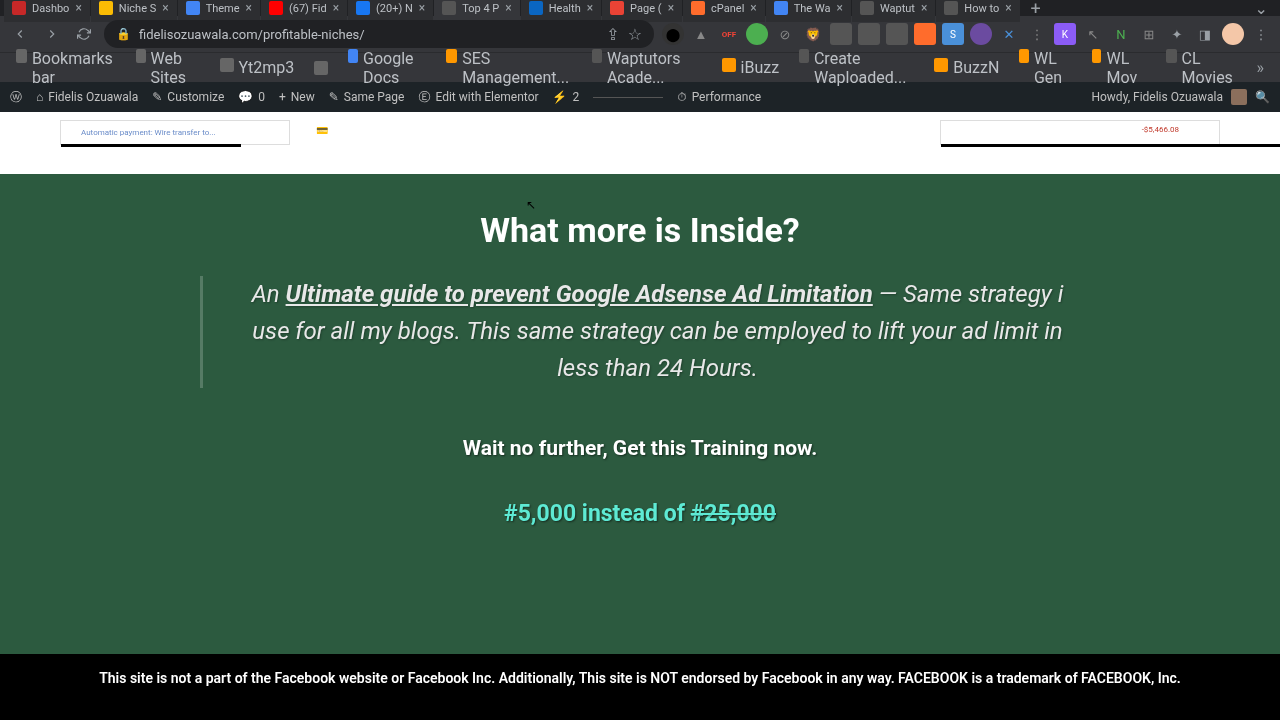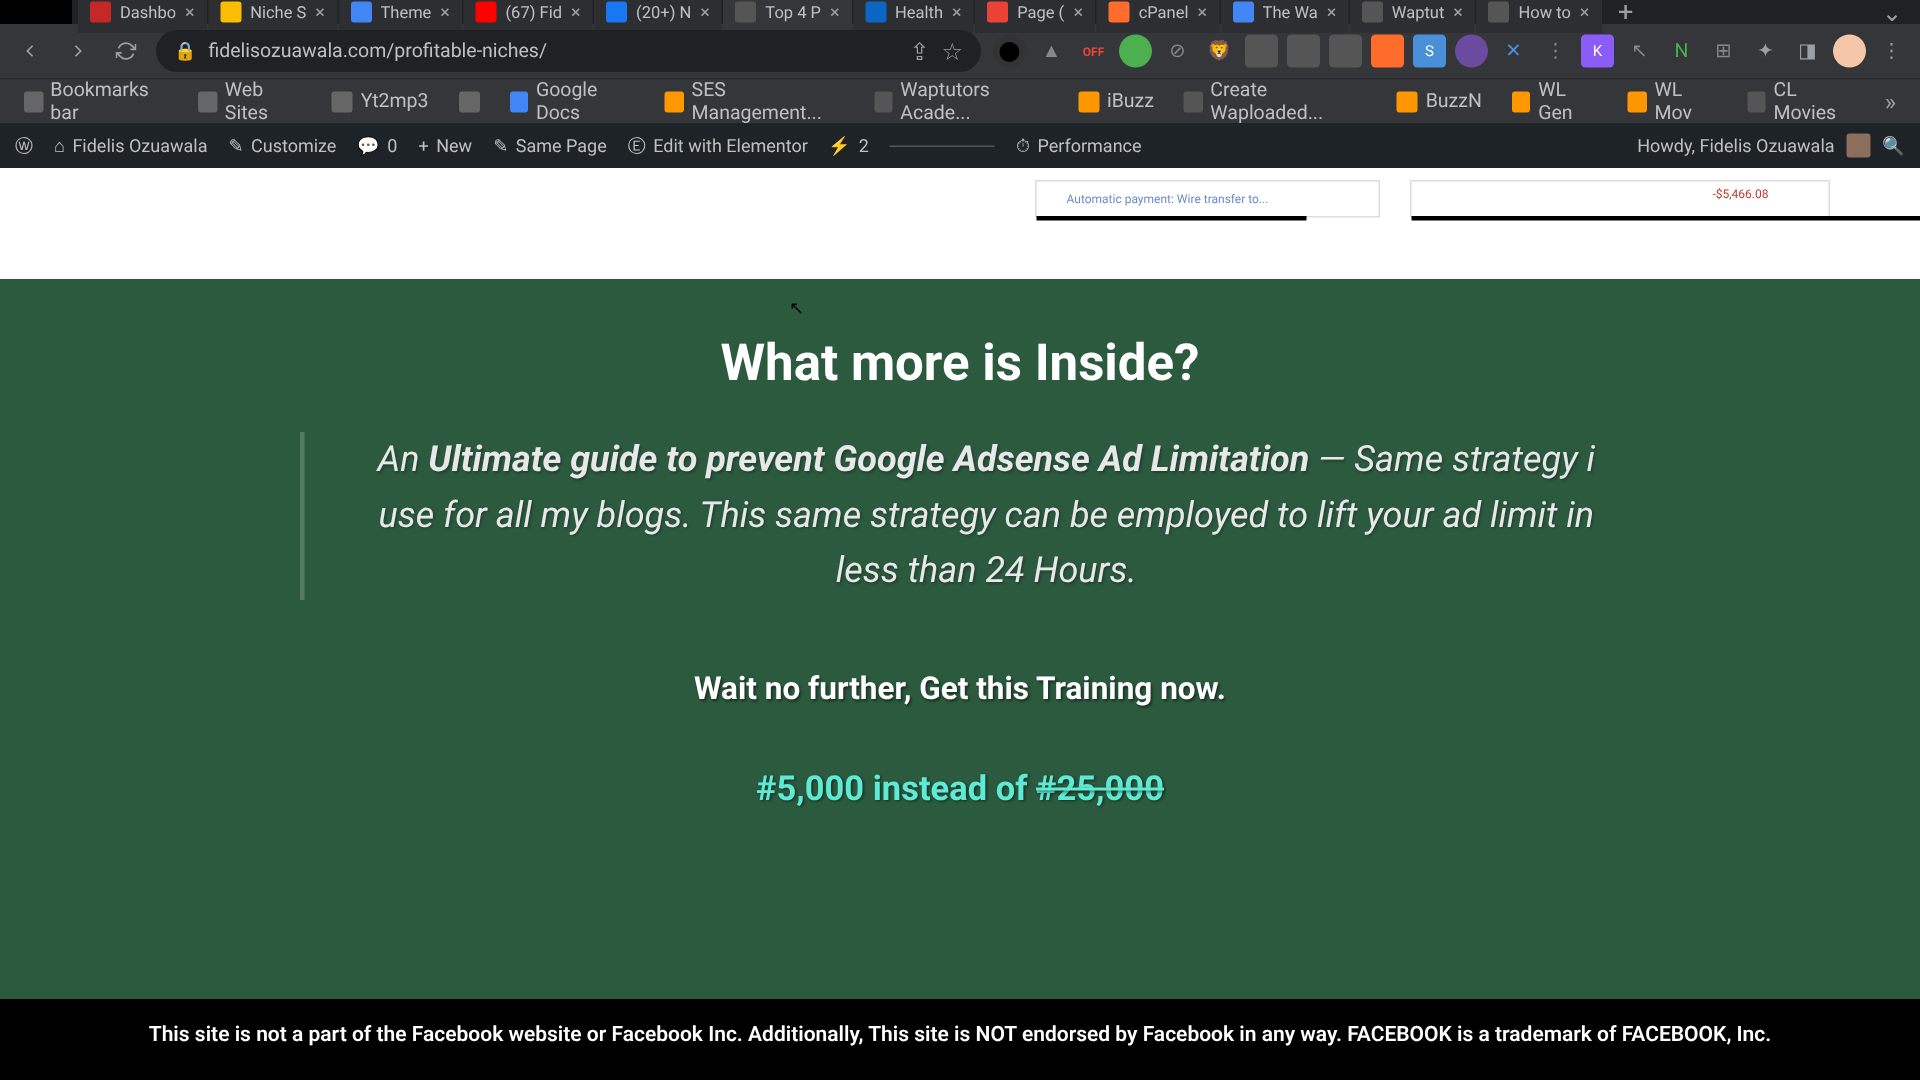--- a/index.html
+++ b/index.html
@@ -1,59 +1,59 @@
 <!DOCTYPE html>
 <html><head>
 <meta charset="utf-8">
 <style>
 * { margin: 0; padding: 0; box-sizing: border-box; }
 body { font-family: -apple-system, BlinkMacSystemFont, "Segoe UI", Roboto, sans-serif; background: #000; width: 1280px; height: 720px; overflow: hidden; }
 
 .window { background: #000; }
 
-.tab-strip { display: flex; align-items: center; height: 16px; background: #202124; padding: 0 4px; gap: 0; margin-left: 48px; }
+.tab-strip { display: flex; align-items: center; height: 16px; background: #202124; padding: 0 4px; gap: 0; }
 .tab { display: flex; align-items: center; gap: 6px; height: 28px; padding: 0 8px; background: #2d2e31; border-radius: 6px 6px 0 0; font-size: 11px; color: #bdc1c6; max-width: 100px; min-width: 80px; cursor: pointer; margin-right: 1px; }
 .tab.active { background: #35363a; }
 .tab-favicon { width: 14px; height: 14px; border-radius: 2px; flex-shrink: 0; }
 .tab-title { white-space: nowrap; overflow: hidden; text-overflow: ellipsis; flex: 1; }
 .tab-close { font-size: 12px; color: #9aa0a6; cursor: pointer; }
 .new-tab { color: #9aa0a6; padding: 0 10px; font-size: 18px; cursor: pointer; }
 .tab-dropdown { margin-left: auto; color: #9aa0a6; padding: 0 8px; cursor: pointer; }
 
 .toolbar { display: flex; align-items: center; height: 36px; background: #35363a; padding: 0 8px; gap: 8px; }
 .nav-btn { width: 24px; height: 24px; display: flex; align-items: center; justify-content: center; color: #9aa0a6; cursor: pointer; border-radius: 50%; }
 .address-bar { flex: 1; display: flex; align-items: center; background: #202124; border-radius: 14px; height: 28px; padding: 0 12px; gap: 8px; }
 .lock-icon { color: #9aa0a6; font-size: 12px; }
 .url-text { color: #bdc1c6; font-size: 13px; flex: 1; }
 .toolbar-icons { display: flex; gap: 6px; align-items: center; }
 .toolbar-icon { width: 22px; height: 22px; display: flex; align-items: center; justify-content: center; cursor: pointer; font-size: 13px; border-radius: 4px; }
 
 .bookmarks-bar { display: flex; align-items: center; height: 30px; background: #35363a; padding: 0 8px; gap: 4px; border-top: 1px solid #2a2b2e; }
-.bookmark { display: flex; align-items: center; gap: 5px; padding: 3px 8px; font-size: 13px; color: #bdc1c6; cursor: pointer; border-radius: 4px; }
+.bookmark { display: flex; gap: 5px; padding: 3px 8px; font-size: 16px; color: #bdc1c6; cursor: pointer; border-radius: 4px; }
 .bookmark-icon { width: 14px; height: 14px; border-radius: 2px; }
 .bookmark-more { margin-left: auto; color: #9aa0a6; padding: 0 8px; cursor: pointer; }
 
 .wp-admin-bar { display: flex; align-items: center; height: 30px; background: #1d2327; padding: 0 10px; gap: 14px; font-size: 12px; color: #c0c0c0; }
 .wp-item { display: flex; align-items: center; gap: 5px; cursor: pointer; }
 .wp-howdy { margin-left: auto; display: flex; align-items: center; gap: 8px; }
 .wp-avatar { width: 16px; height: 16px; background: #8b6f5c; border-radius: 2px; }
 
 .page-content { background: #000; }
-.white-band { background: #fff; height: 74px; padding: 8px 60px; display: flex; justify-content: flex-end; gap: 20px; position: relative; }
+.white-band { background: #fff; height: 62px; padding: 8px 60px; display: flex; justify-content: space-between; gap: 20px; position: relative; }
 .small-box { background: #fff; border: 1px solid #ddd; width: 230px; height: 25px; font-size: 8px; color: #6a8cc9; display: flex; align-items: center; padding: 0 20px; position: relative; }
 .small-box2 { background: #fff; border: 1px solid #ddd; width: 280px; height: 25px; position: relative; }
 .bal-text { position: absolute; right: 40px; top: 4px; font-size: 8px; color: #c0392b; }
 .black-bar1 { position: absolute; bottom: -3px; left: 0; width: 180px; height: 3px; background: #000; }
 .black-bar2 { position: absolute; bottom: -3px; left: 0; right: -95px; height: 3px; background: #000; }
 
 .green-section { background: #2c5a3f; padding: 36px 60px 40px; text-align: center; min-height: 480px; }
 .heading { color: #fff; font-size: 34px; font-weight: 700; margin-bottom: 26px; }
 .quote-block { border-left: 3px solid rgba(255,255,255,0.2); padding-left: 32px; max-width: 880px; margin: 0 auto 24px; }
 .desc { color: #e8e8e8; font-size: 24px; font-style: italic; line-height: 1.55; text-shadow: 1px 1px 2px rgba(0,0,0,0.3); }
-.desc-link { font-weight: 700; }
+.desc-link { text-decoration: underline; font-weight: 700; }
 .cta-text { color: #fff; font-size: 21px; font-weight: 700; margin-top: 48px; text-shadow: 1px 1px 2px rgba(0,0,0,0.5); }
 .price-text { color: #5eead4; font-size: 23px; font-weight: 700; margin-top: 40px; text-shadow: 1px 1px 2px rgba(0,0,0,0.5); }
 .strike { text-decoration: line-through; }
 .cta-button { display: inline-block; background: #fff; color: #222; font-size: 16px; font-weight: 600; padding: 16px 28px; border-radius: 4px; margin-top: 48px; cursor: pointer; border: none; }
 
 .footer { background: #000; color: #fff; text-align: center; font-size: 14px; font-weight: 600; padding: 14px 60px; line-height: 1.5; }
 
 .cursor { position: absolute; top: 198px; left: 526px; font-size: 12px; pointer-events: none; color: #000; z-index: 100; }
 
 svg { width: 14px; height: 14px; }

